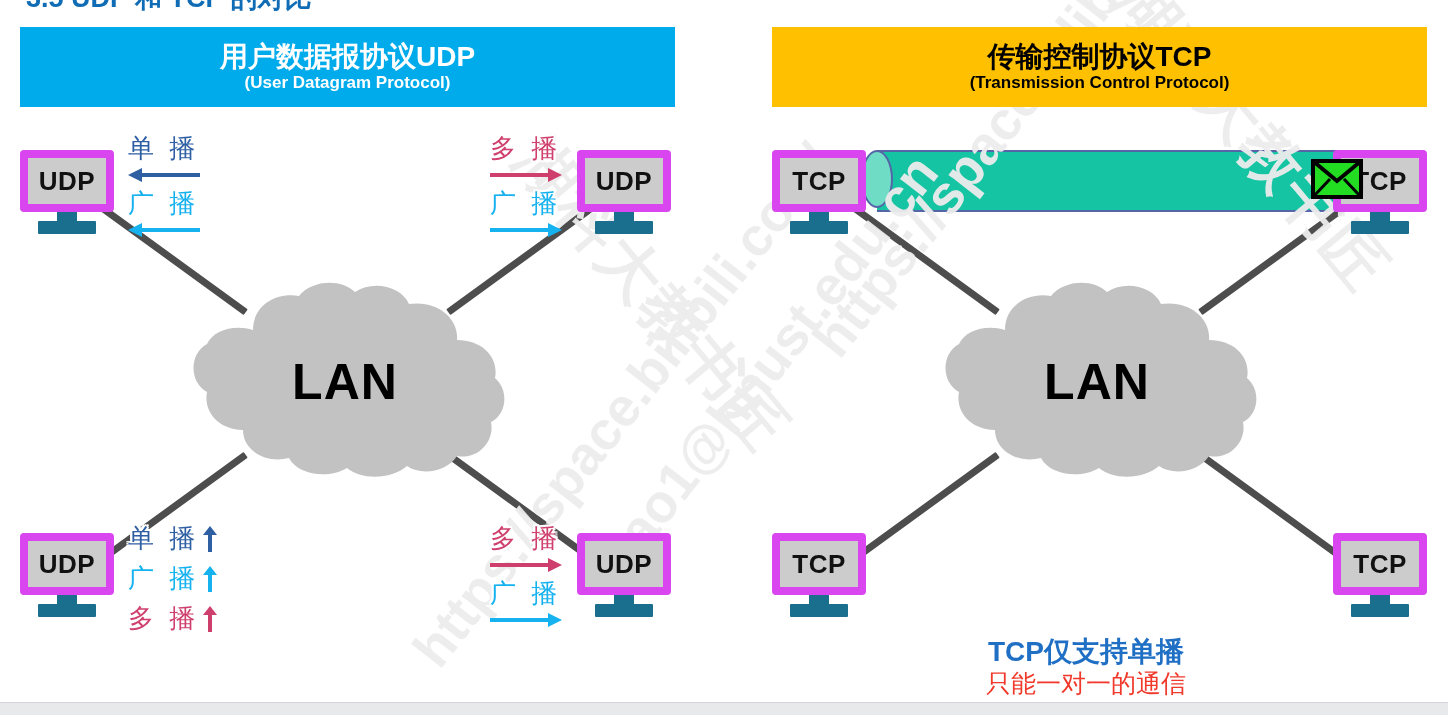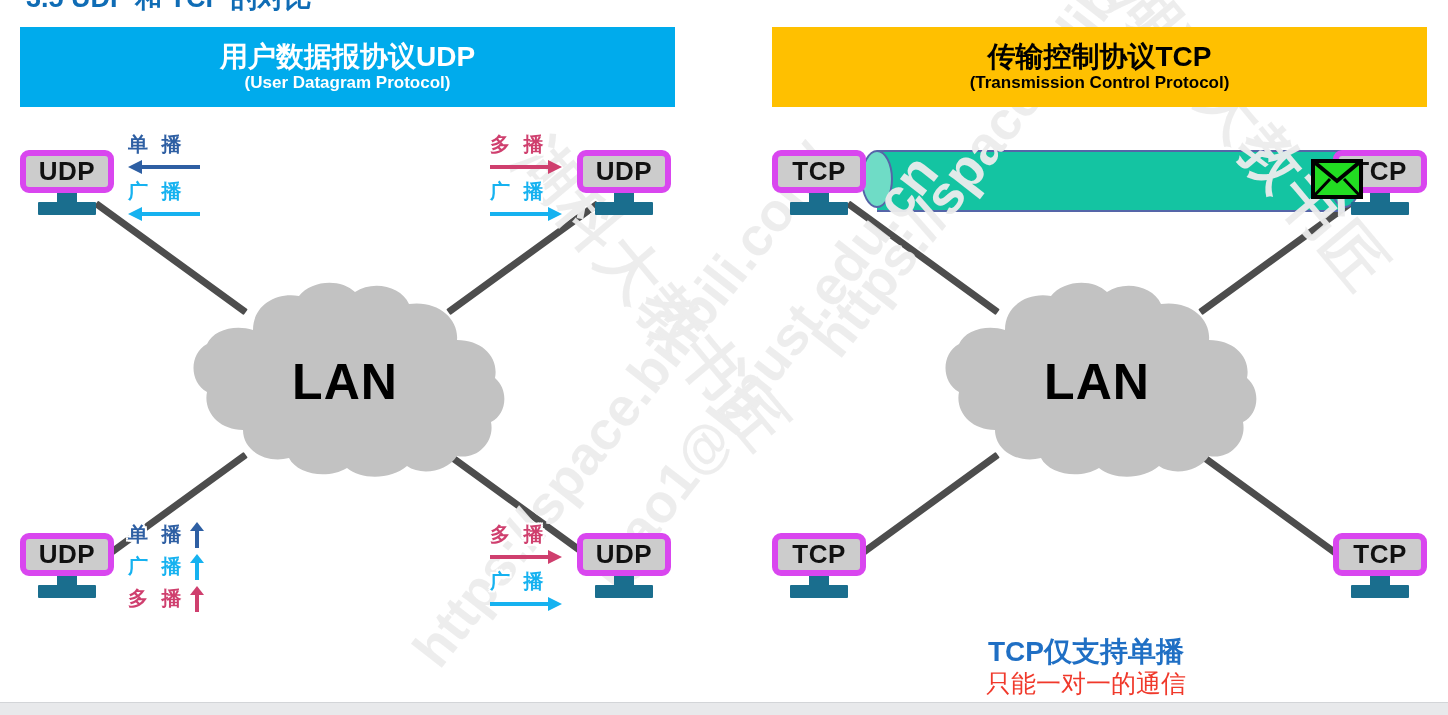--- a/index.html
+++ b/index.html
@@ -44,32 +44,32 @@
   .cloud svg{display:block;}
   .cloud .lan{
     position:absolute;left:0;top:0;width:100%;height:100%;
     display:flex;align-items:center;justify-content:center;
     font-size:50px;font-weight:bold;color:#000;letter-spacing:1px;
   }
 
   
   .term{position:absolute;z-index:6;width:94px;}
   .term .mon{
-    width:94px;height:43px;box-sizing:border-box;
-    border:6px solid #d946ef;border-radius:9px;background:#CCCCCC;
+    width:94px;height:62px;box-sizing:border-box;
+    border:8px solid #d946ef;border-radius:4px;background:#CCCCCC;
     display:flex;align-items:center;justify-content:center;
   }
   .term .mon span{font-size:26px;font-weight:bold;color:#111;letter-spacing:.5px;}
   .term .neck{width:20px;height:9px;background:#1A6E8E;margin:0 auto;}
   .term .base{width:58px;height:13px;background:#1A6E8E;margin:0 auto;border-radius:1px;}
 
   
   .alab{position:absolute;z-index:7;}
   .alab .t{
-    font-size:20px;font-weight:bold;letter-spacing:4px;white-space:nowrap;
+    font-size:26px;font-weight:normal;letter-spacing:4px;white-space:nowrap;
     text-shadow:-2px -2px 0 #fff,2px -2px 0 #fff,-2px 2px 0 #fff,2px 2px 0 #fff,
                  0 -2px 0 #fff,0 2px 0 #fff,-2px 0 0 #fff,2px 0 0 #fff;
   }
   .arrow{position:relative;height:14px;}
   .arrow .shaft{position:absolute;top:5px;height:4px;}
   .arrow .headR{position:absolute;top:0;width:0;height:0;border-top:7px solid transparent;border-bottom:7px solid transparent;}
   .arrow .headL{position:absolute;top:0;width:0;height:0;border-top:7px solid transparent;border-bottom:7px solid transparent;}
   .uparrow{position:relative;display:inline-block;width:14px;height:26px;vertical-align:middle;margin-left:4px;}
   .uparrow .ushaft{position:absolute;left:5px;top:7px;width:4px;height:19px;}
   .uparrow .uhead{position:absolute;left:0;top:0;width:0;height:0;border-left:7px solid transparent;border-right:7px solid transparent;}

